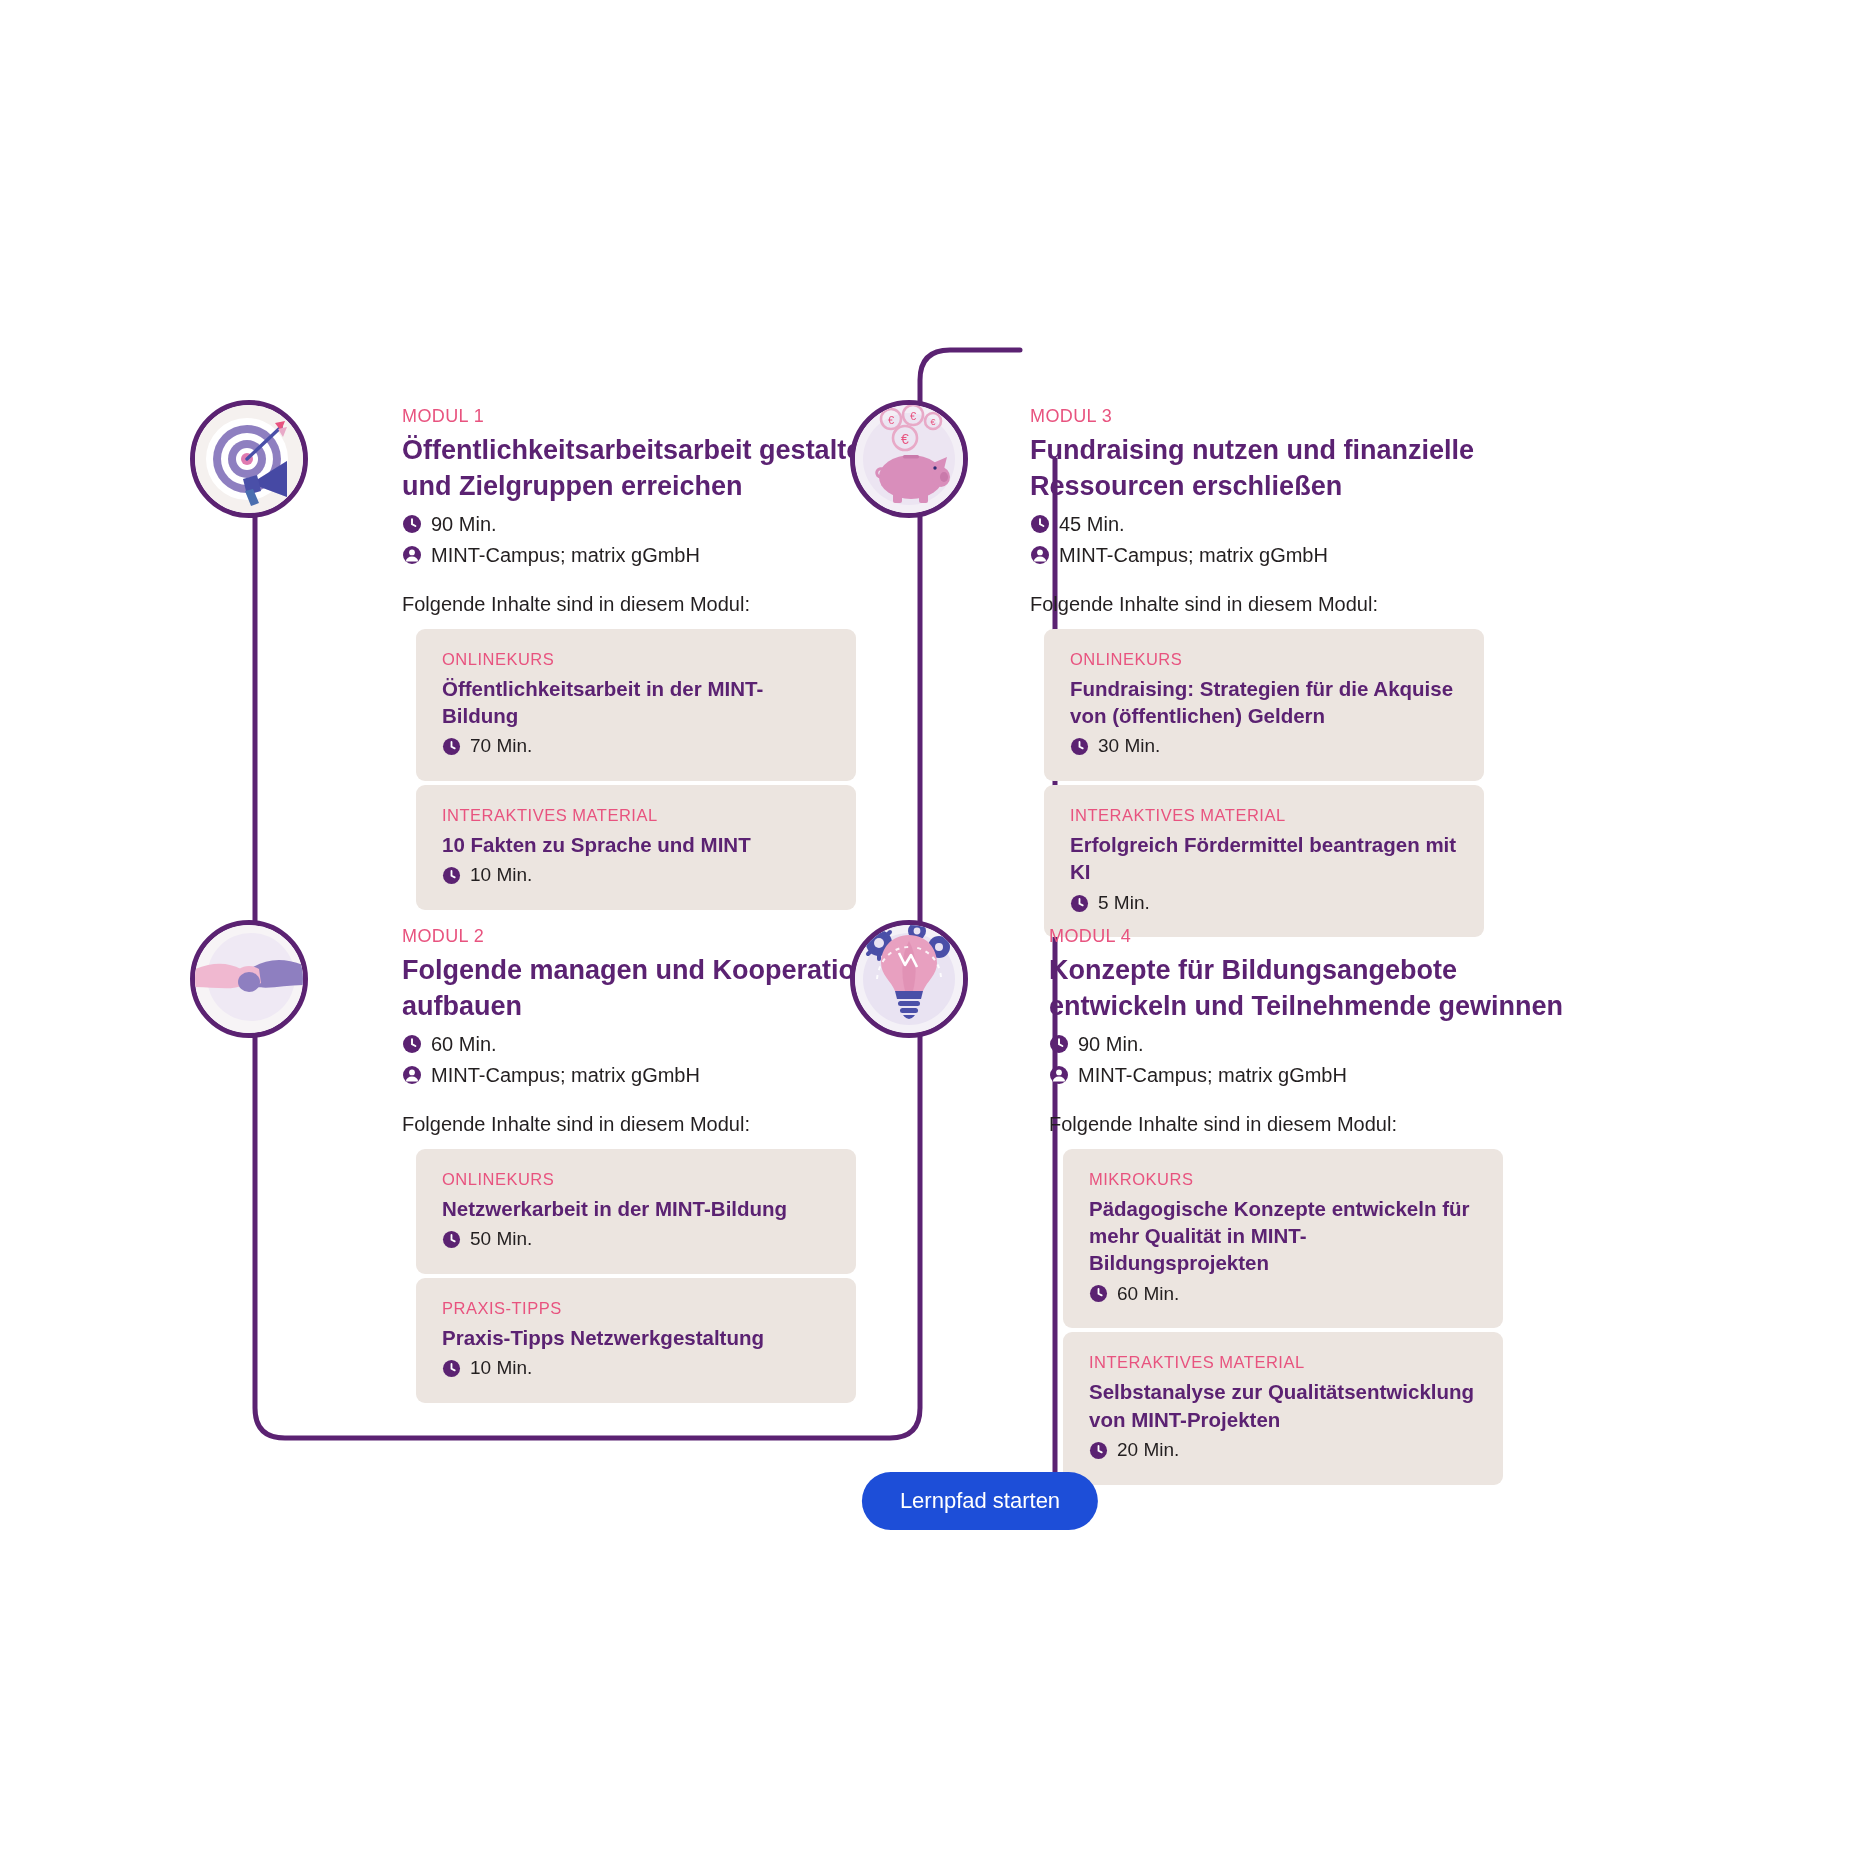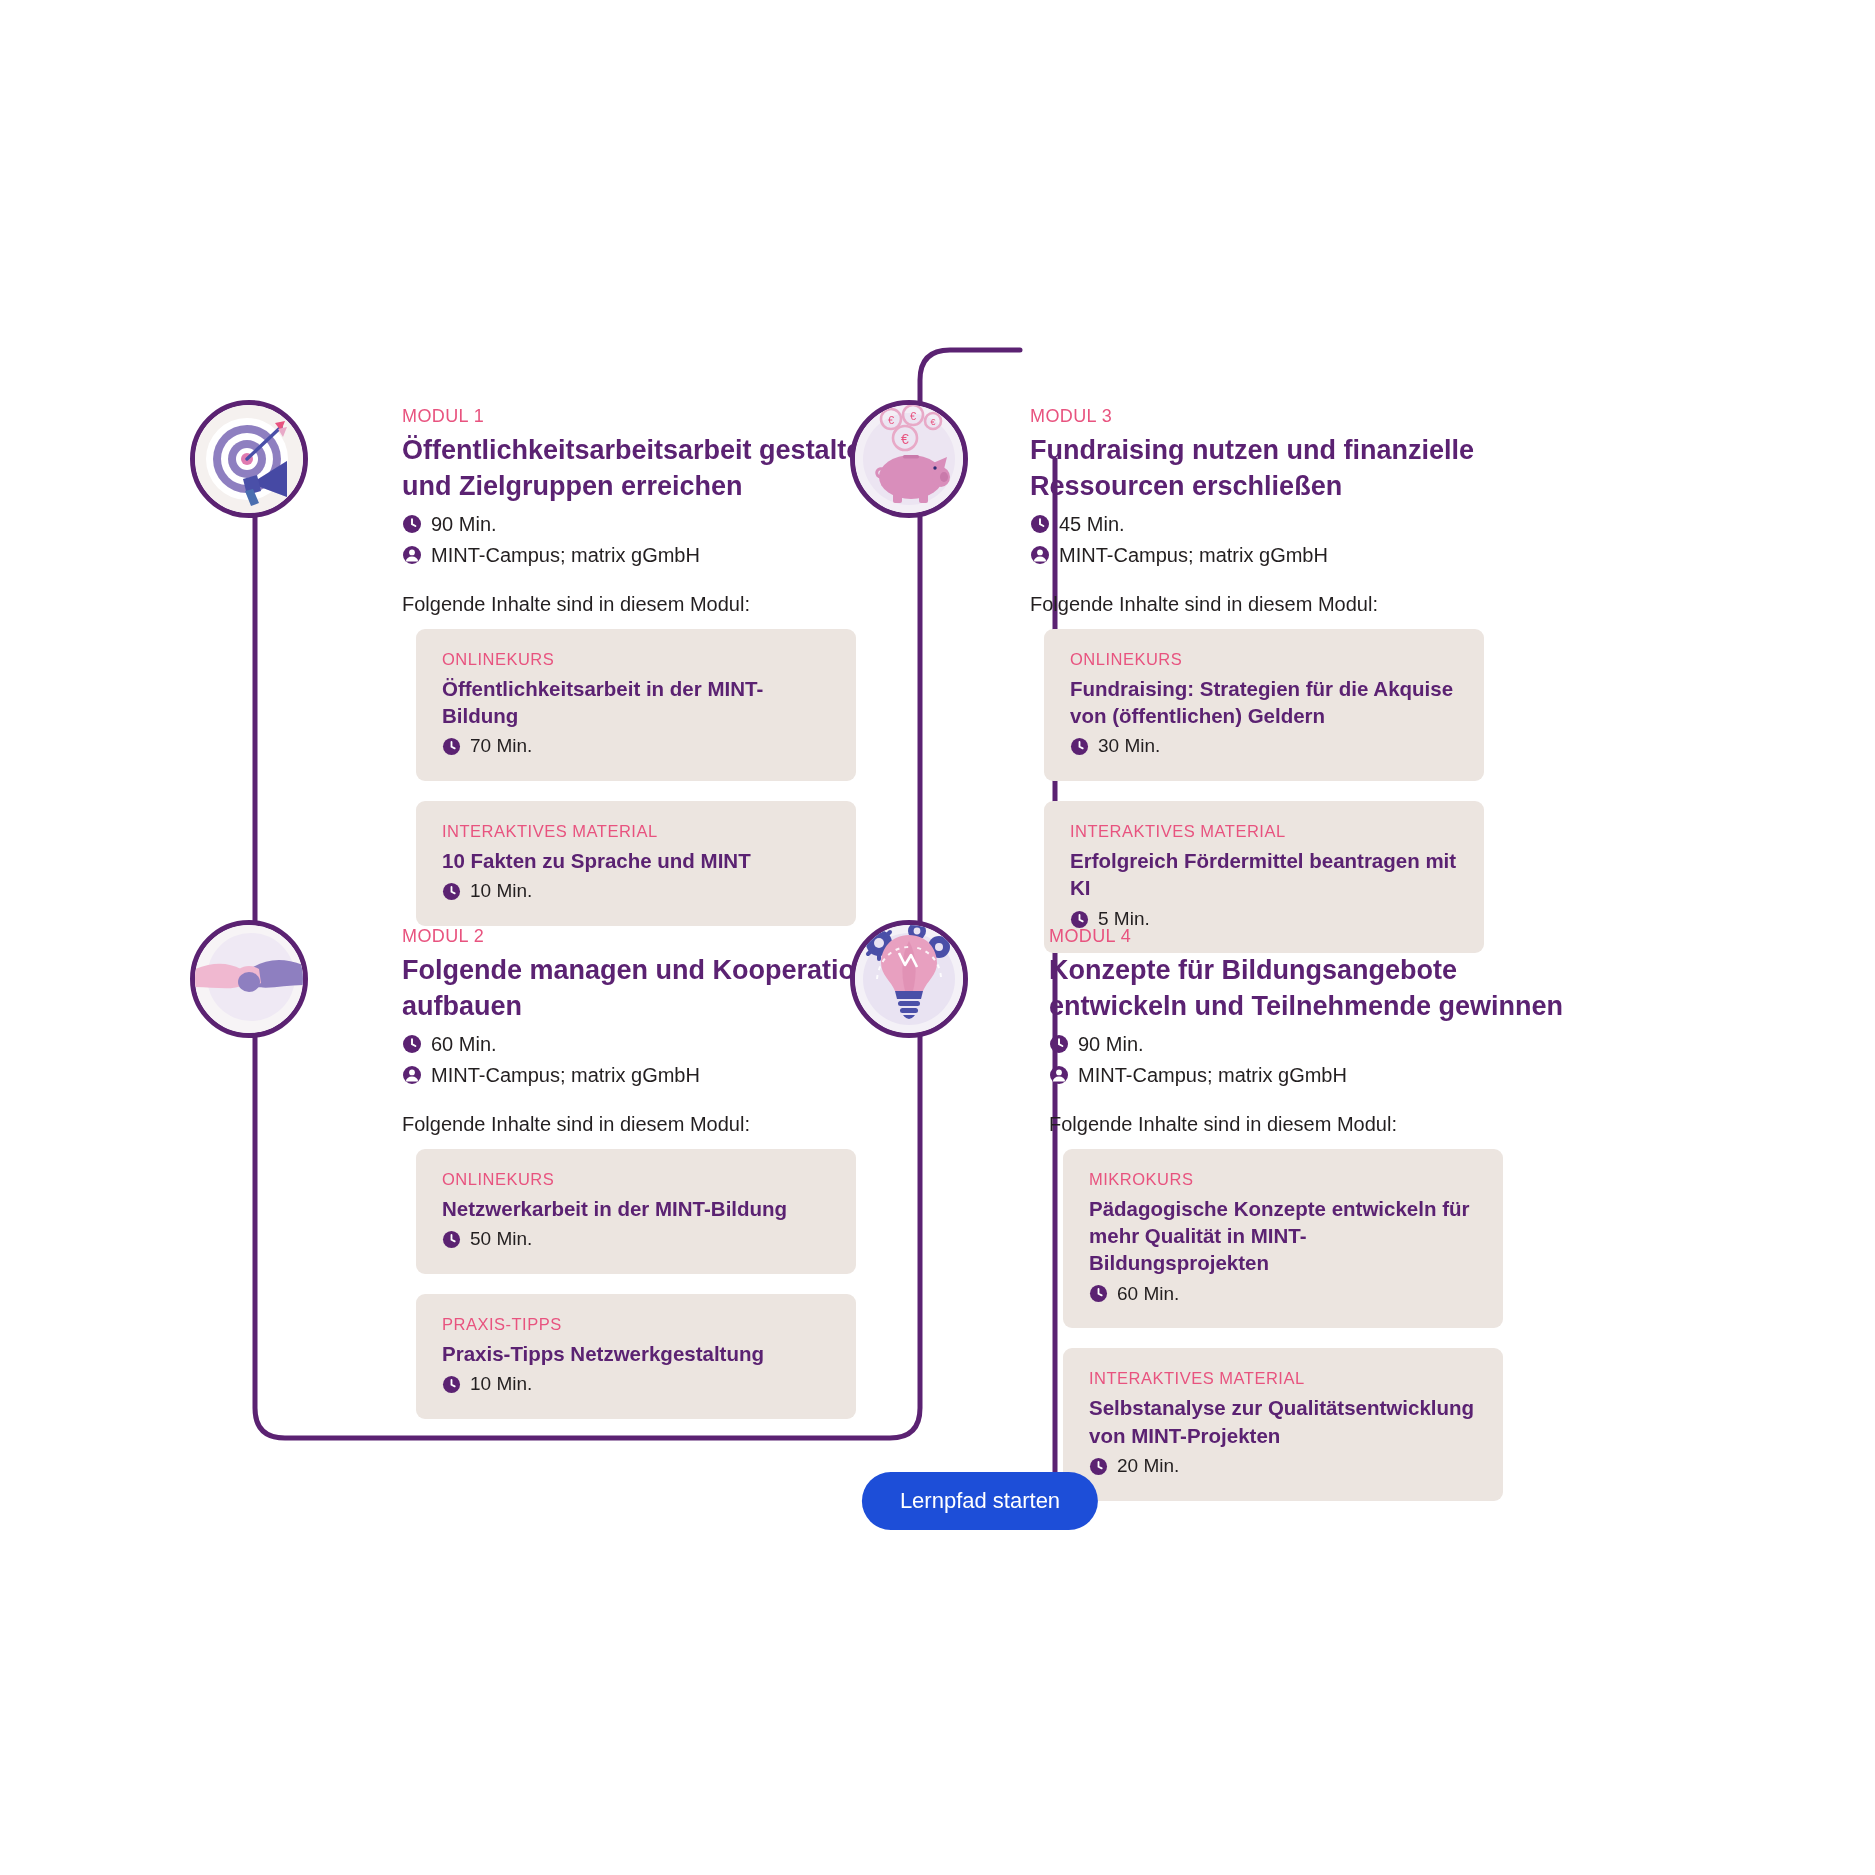--- a/index.html
+++ b/index.html
@@ -96,21 +96,21 @@
     color: #231f20;
     margin-top: 26px;
     margin-bottom: 13px;
   }
 
   
   .card {
     background: #ece5e0;
     border-radius: 9px;
     padding: 21px 26px 23px 26px;
-    margin-bottom: 20px;
+    margin-bottom: 4px;
     box-sizing: border-box;
   }
   .card-kicker {
     font-size: 16.5px;
     letter-spacing: 0.5px;
     color: #e8537f;
     text-transform: uppercase;
     margin-bottom: 6px;
   }
   .card-title {

